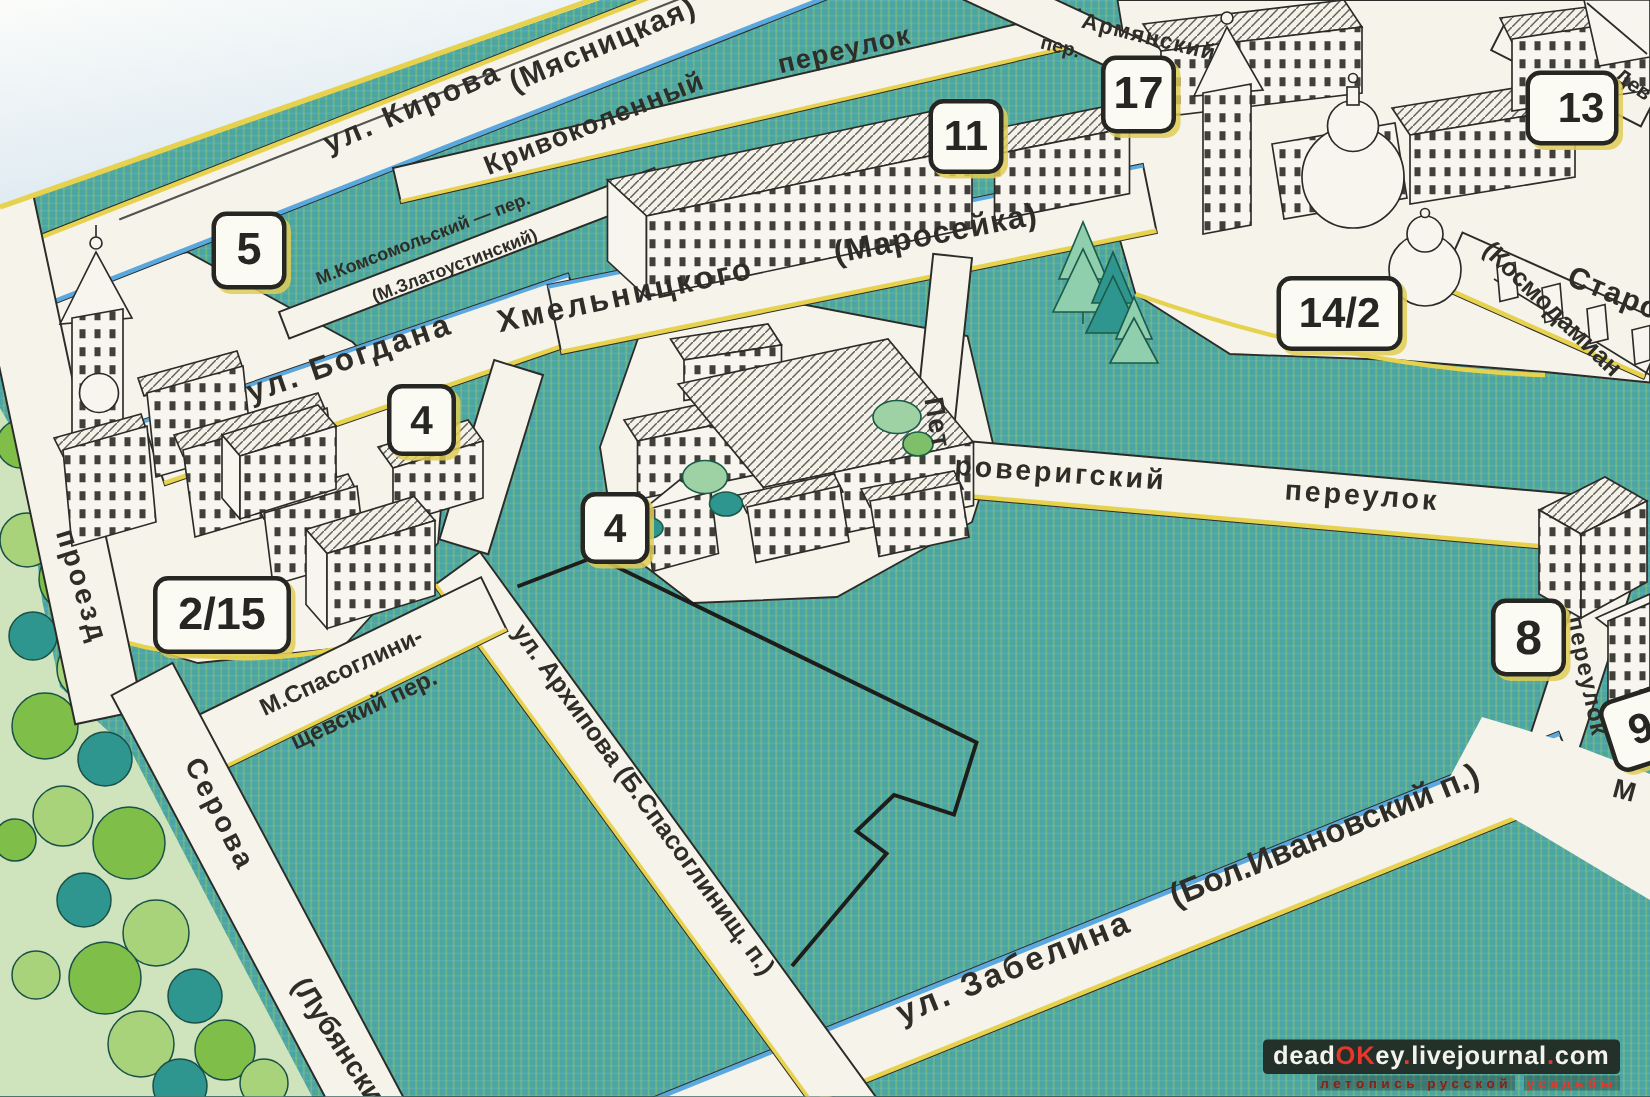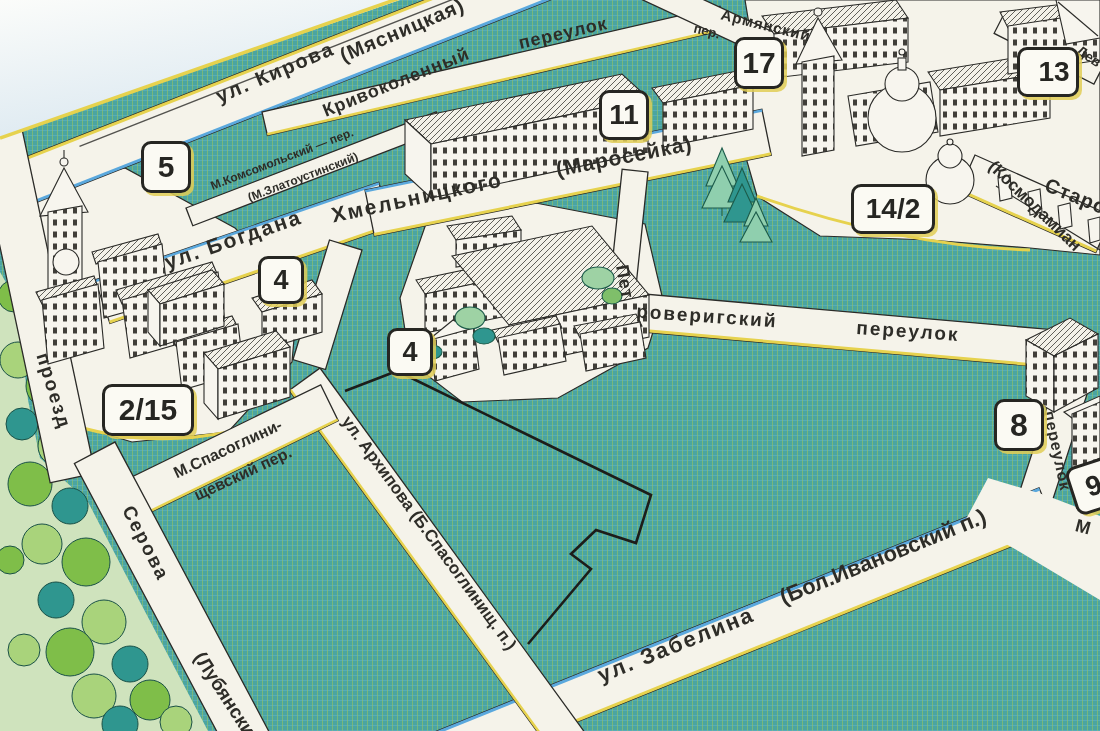--- a/index.html
+++ b/index.html
@@ -289,24 +289,31 @@
 <div class="lbl" style="left:676px;top:645px;transform:translate(-50%,-50%) rotate(-22deg);font-size:22px;letter-spacing:2px;">ул. Забелина</div>
 <div class="lbl" style="left:883px;top:557px;transform:translate(-50%,-50%) rotate(-22deg);font-size:22px;">(Бол.Ивановский п.)</div>
 <div class="lbl" style="left:429px;top:533px;transform:translate(-50%,-50%) rotate(54deg);font-size:17px;">ул. Архипова (Б.Спасоглинищ. п.)</div>
 <div class="lbl" style="left:228px;top:449px;transform:translate(-50%,-50%) rotate(-25deg);font-size:16px;">М.Спасоглини-</div>
 <div class="lbl" style="left:243px;top:474px;transform:translate(-50%,-50%) rotate(-25deg);font-size:16px;">щевский пер.</div>
 <div class="lbl" style="left:54px;top:391px;transform:translate(-50%,-50%) rotate(73deg);font-size:19px;letter-spacing:2px;">проезд</div>
 <div class="lbl" style="left:146px;top:543px;transform:translate(-50%,-50%) rotate(63deg);font-size:19px;letter-spacing:2px;">Серова</div>
 <div class="lbl" style="left:228px;top:699px;transform:translate(-50%,-50%) rotate(57deg);font-size:19px;">(Лубянский</div>
 
 <div class="badge" style="left:166px;top:167px;width:44px;height:46px;font-size:30px;">5</div>
-<div class="badge" style="left:624px;top:91px;width:44px;height:44px;font-size:28px;margin-top:24px;">11</div>
+<div class="badge" style="left:644px;top:91px;width:44px;height:44px;font-size:28px;">11</div>
 <div class="badge" style="left:759px;top:63px;width:44px;height:46px;font-size:30px;">17</div>
 <div class="badge" style="left:1048px;top:72px;width:44px;height:44px;font-size:28px;padding-left:12px;">13</div>
 <div class="badge" style="left:893px;top:209px;width:78px;height:44px;font-size:28px;">14/2</div>
 <div class="badge" style="left:281px;top:280px;width:40px;height:42px;font-size:27px;">4</div>
 <div class="badge" style="left:410px;top:352px;width:40px;height:42px;font-size:27px;">4</div>
 <div class="badge" style="left:148px;top:410px;width:86px;height:46px;font-size:30px;">2/15</div>
 <div class="badge" style="left:1019px;top:425px;width:44px;height:46px;font-size:32px;">8</div>
 <div class="badge" style="left:1094px;top:486px;width:42px;height:44px;font-size:28px;transform:translate(-50%,-50%) rotate(-18deg);">9</div>
 
-
+<div class="wm">
+  <div class="wm-bar"><span class="wm-w">dead</span><span class="wm-r">OK</span><span class="wm-w">ey</span><span class="wm-r">.</span><span class="wm-w">livejournal</span><span class="wm-r">.</span><span class="wm-w">com</span></div>
+  <div class="wm-tag">
+    <span class="t1">летопись русской</span>
+    <span class="t2">усадьбы</span>
+  </div>
 </div>
 
+</div>
+
 </body></html>

